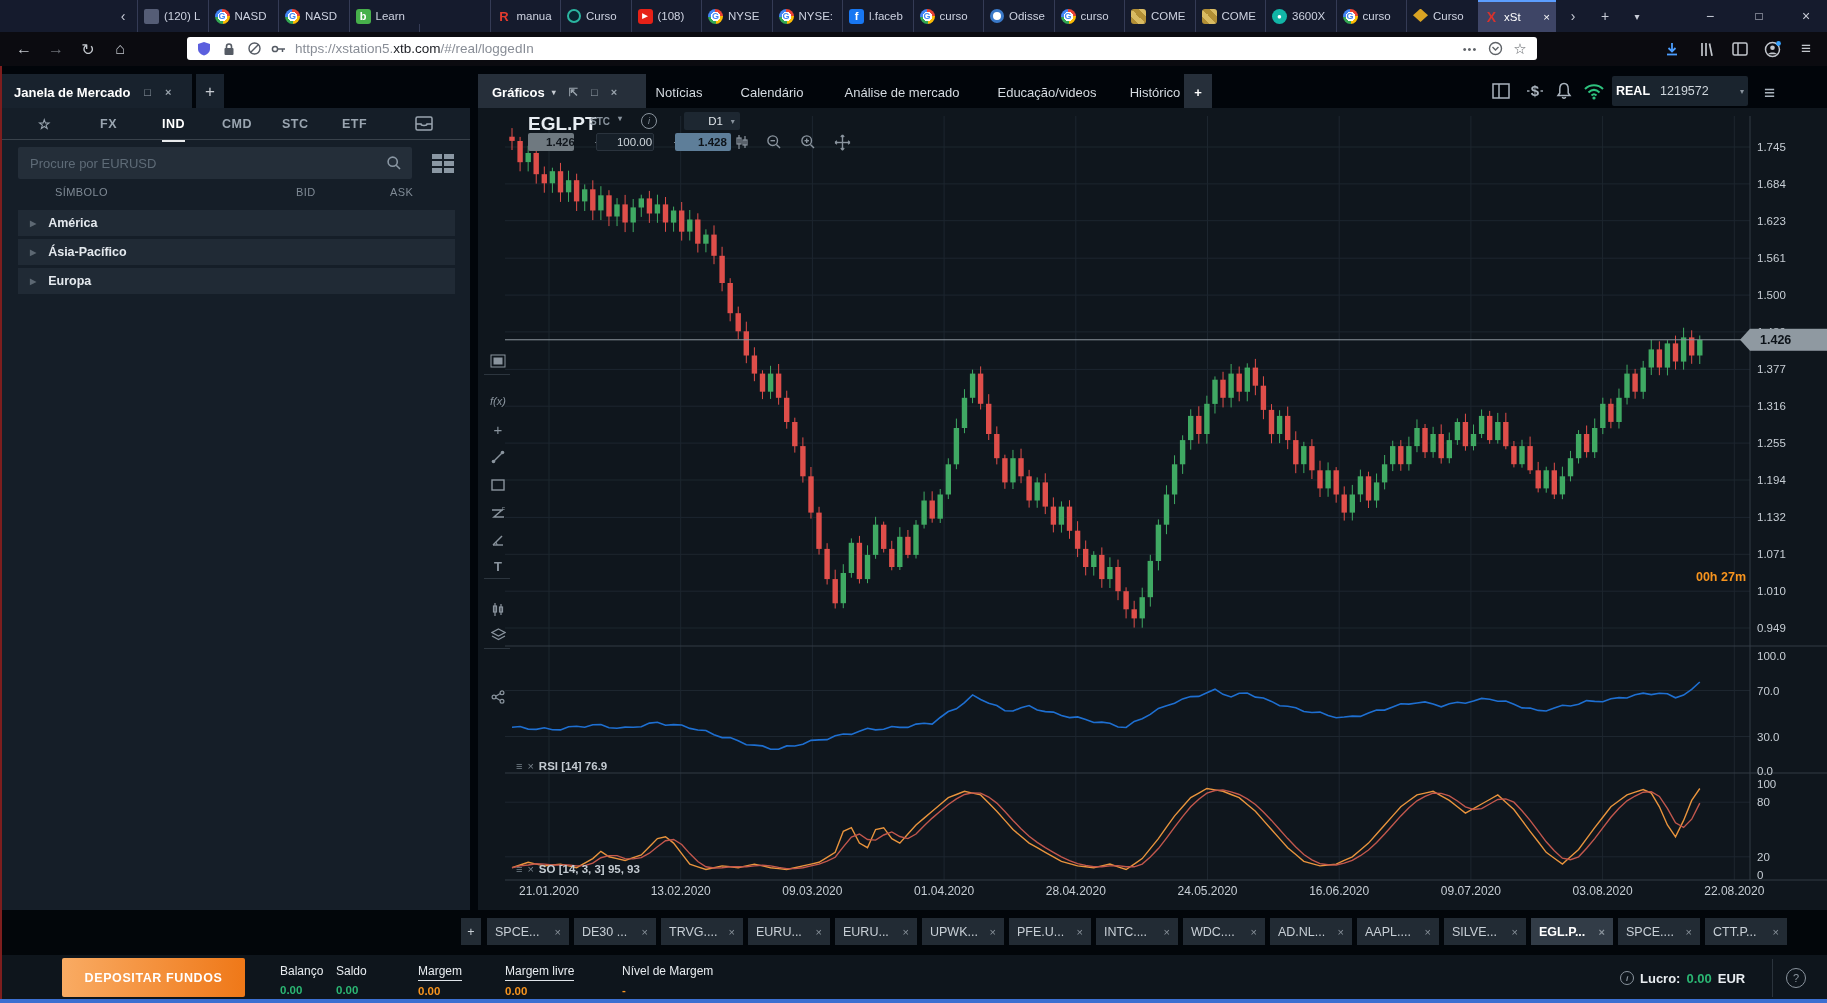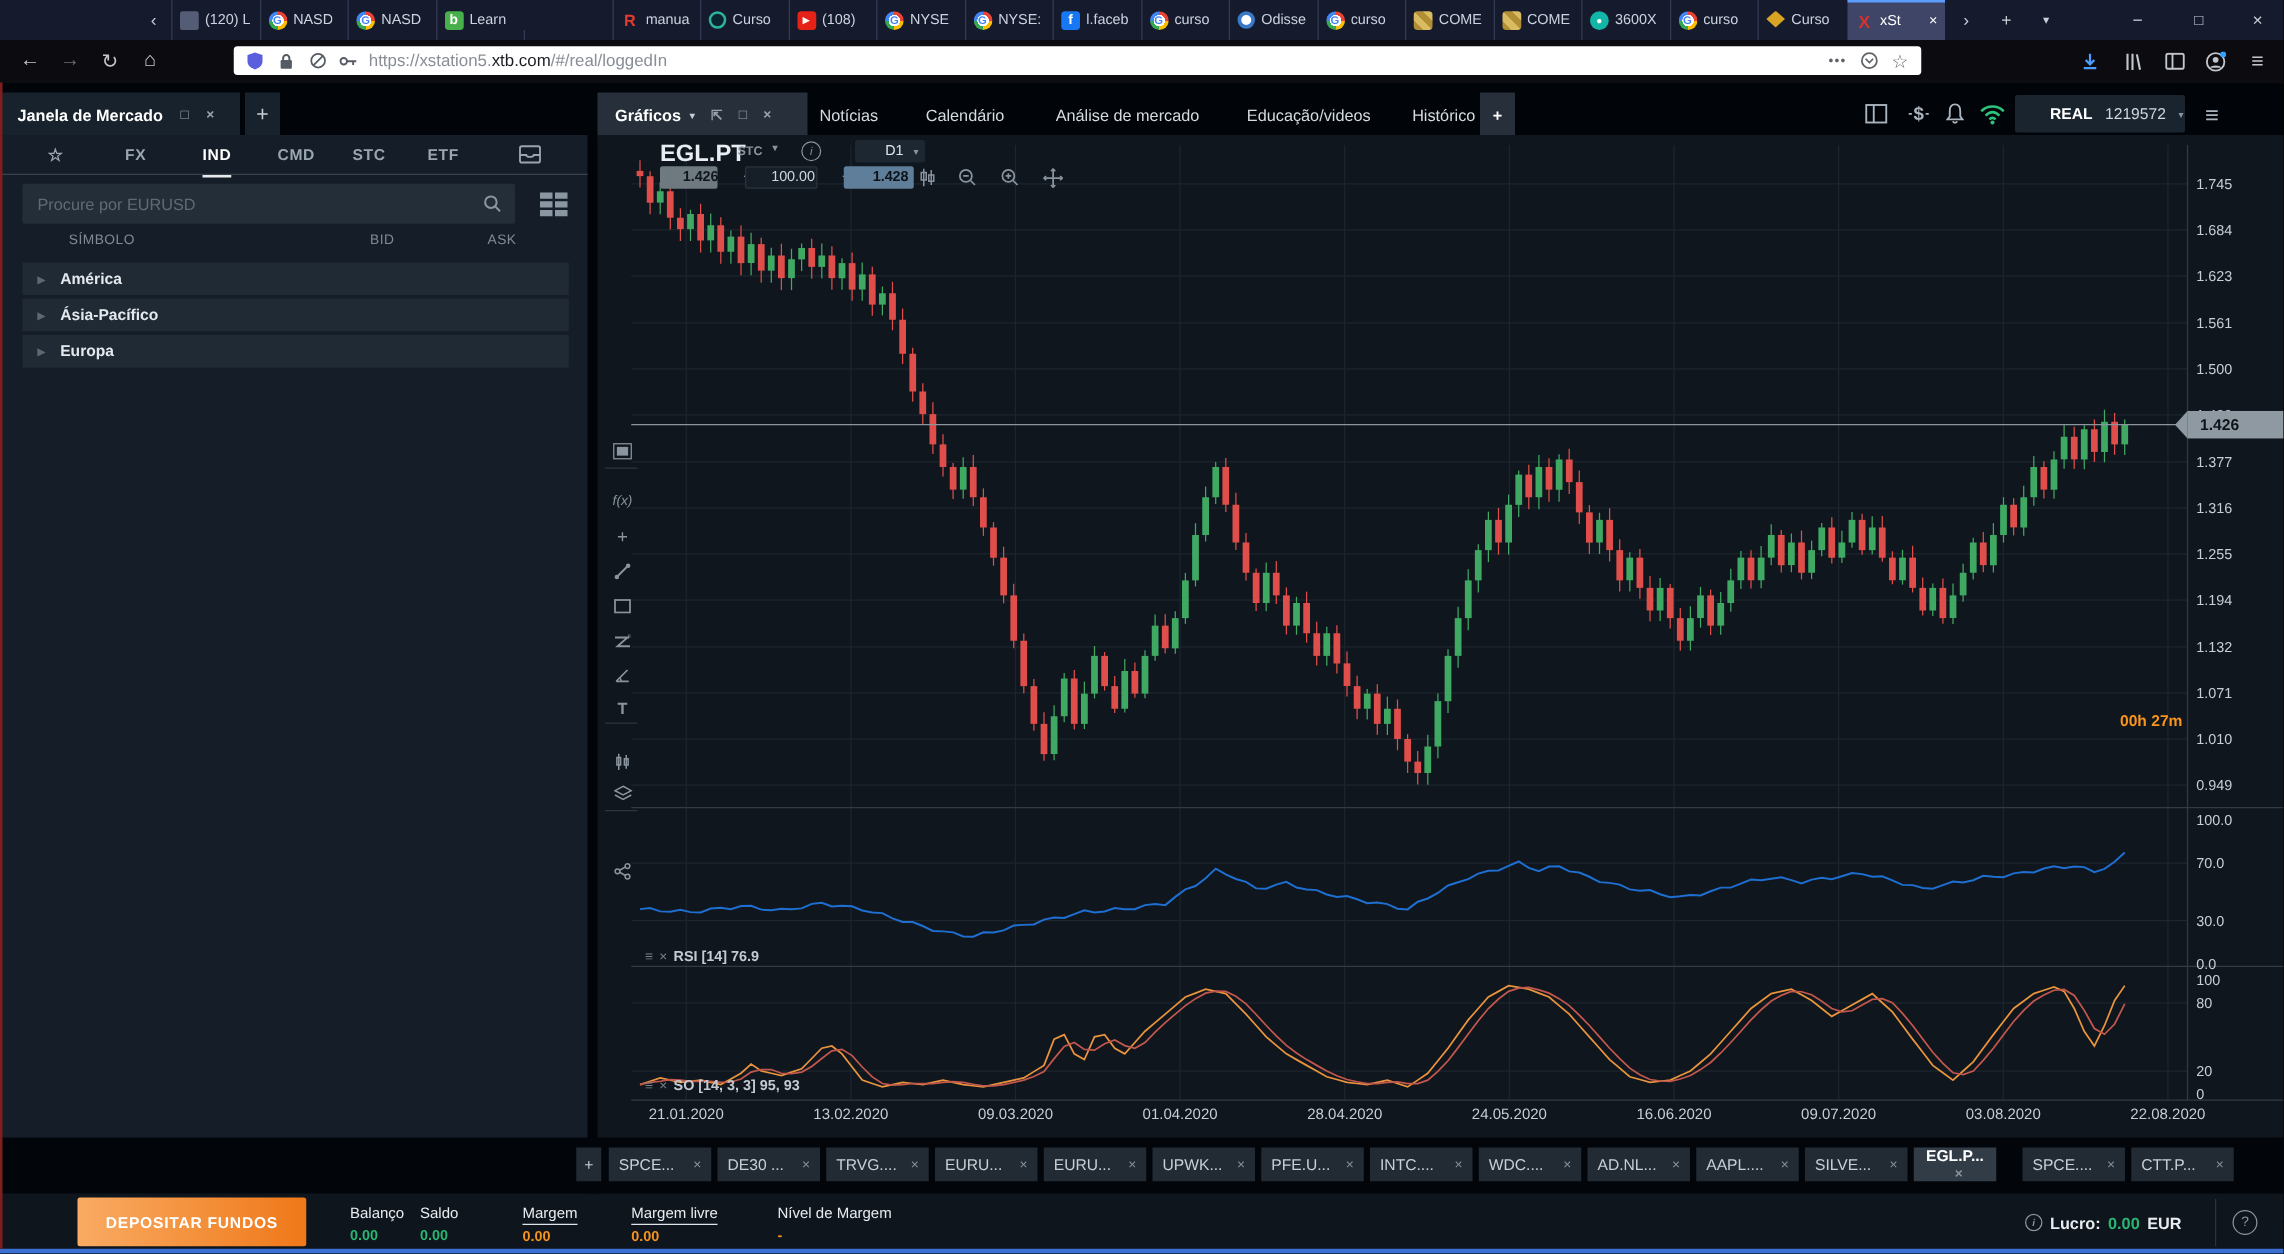--- a/index.html
+++ b/index.html
@@ -313,21 +313,21 @@
         </svg>
       </div>
     <div class="abs" style="left:1582px;top:14px;">
       <svg width="24" height="22" viewBox="0 0 24 22">
           <path d="M3 9 C8 4 16 4 21 9" fill="none" stroke="#2ec27e" stroke-width="2"></path>
           <path d="M6.5 12.5 C10 9 14 9 17.5 12.5" fill="none" stroke="#2ec27e" stroke-width="2"></path>
           <path d="M9.5 15.5 C11 14 13 14 14.5 15.5" fill="none" stroke="#2ec27e" stroke-width="2"></path>
           <circle cx="12" cy="18" r="1.6" fill="#2ec27e"></circle>
         </svg>
       </div>
-    <div class="abs" style="left:1612px;top:10px;width:136px;height:30px;background:#1a242e;border-radius:2px;display:flex;align-items:center;gap:10px;padding:0 28px;box-sizing:border-box;">
+    <div class="abs" style="left:1612px;top:10px;width:136px;height:30px;background:#1a242e;border-radius:2px;display:flex;align-items:center;gap:10px;padding:0 4px;box-sizing:border-box;">
       <span style="color:#fff;font-weight:700;font-size:12.5px;">REAL</span>
       <span style="color:#cfd6dc;font-size:12.5px;">1219572</span>
       <span style="color:#8a949e;font-size:8px;margin-left:auto;">▾</span>
     </div>
     <div class="abs" style="left:1764px;top:16px;color:#aab4be;font-size:19px;">≡</div>
 
     <div class="abs" id="mw">
       <div class="mwtab" style="left:38px;">
           <span style="font-size:14px;">☆</span>
         </div>
@@ -926,21 +926,21 @@
             <span class="x">×</span>
           </div>
           <div class="itab" style="left: 1357px; width: 82px;">
             <span>AAPL....</span>
             <span class="x">×</span>
           </div>
           <div class="itab" style="left: 1444px; width: 82px;">
             <span>SILVE...</span>
             <span class="x">×</span>
           </div>
-          <div class="itab activei" style="left: 1531px; width: 66px; flex-direction: column;">
+          <div class="itab activei" style="left: 1531px; width: 82px;">
             <span>EGL.P...</span>
             <span class="x">×</span>
           </div>
           <div class="itab" style="left: 1618px; width: 82px;">
             <span>SPCE....</span>
             <span class="x">×</span>
           </div>
           <div class="itab" style="left: 1705px; width: 82px;">
             <span>CTT.P...</span>
             <span class="x">×</span>

